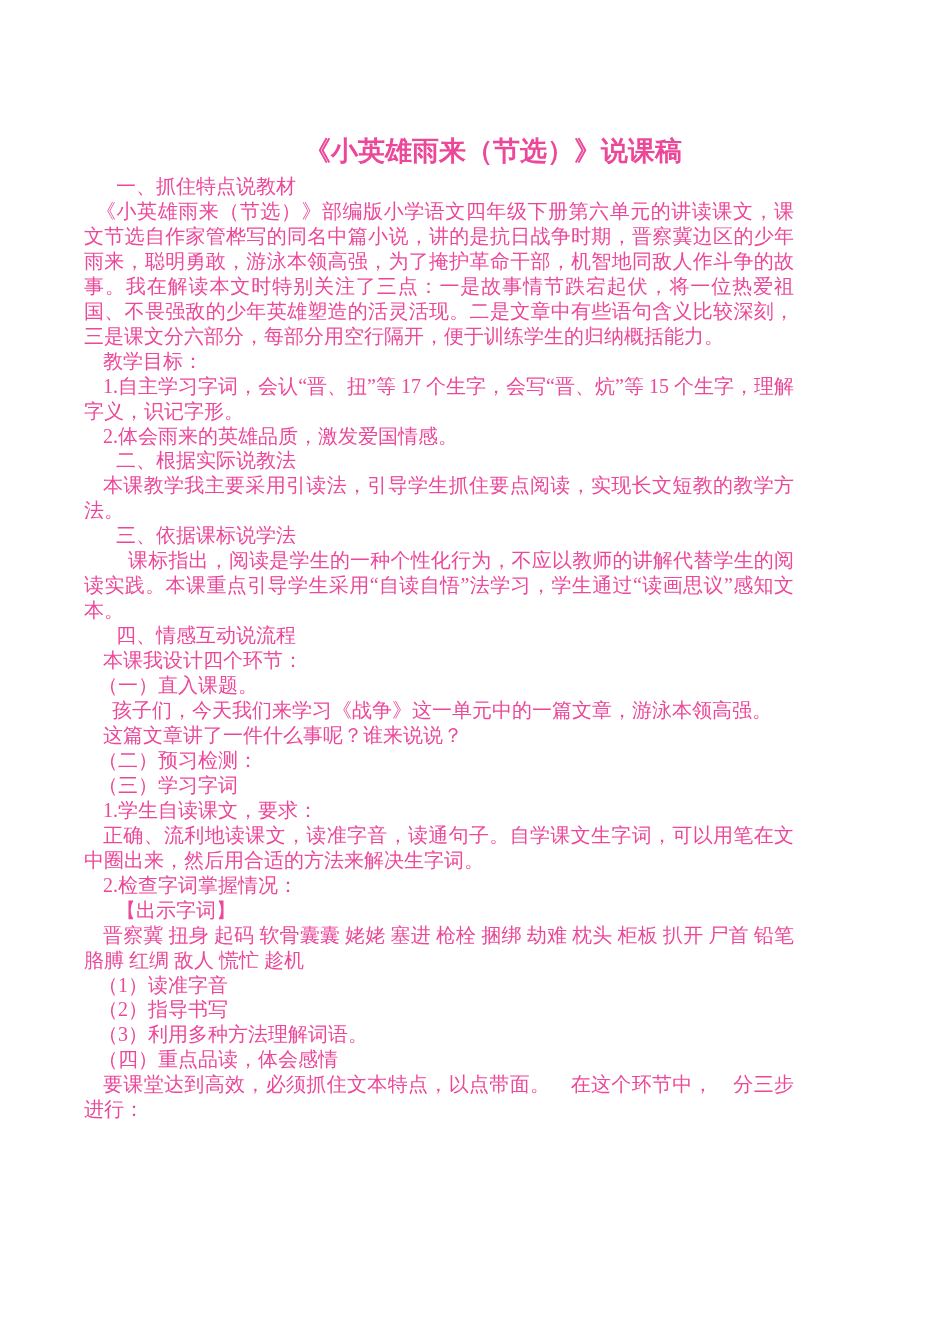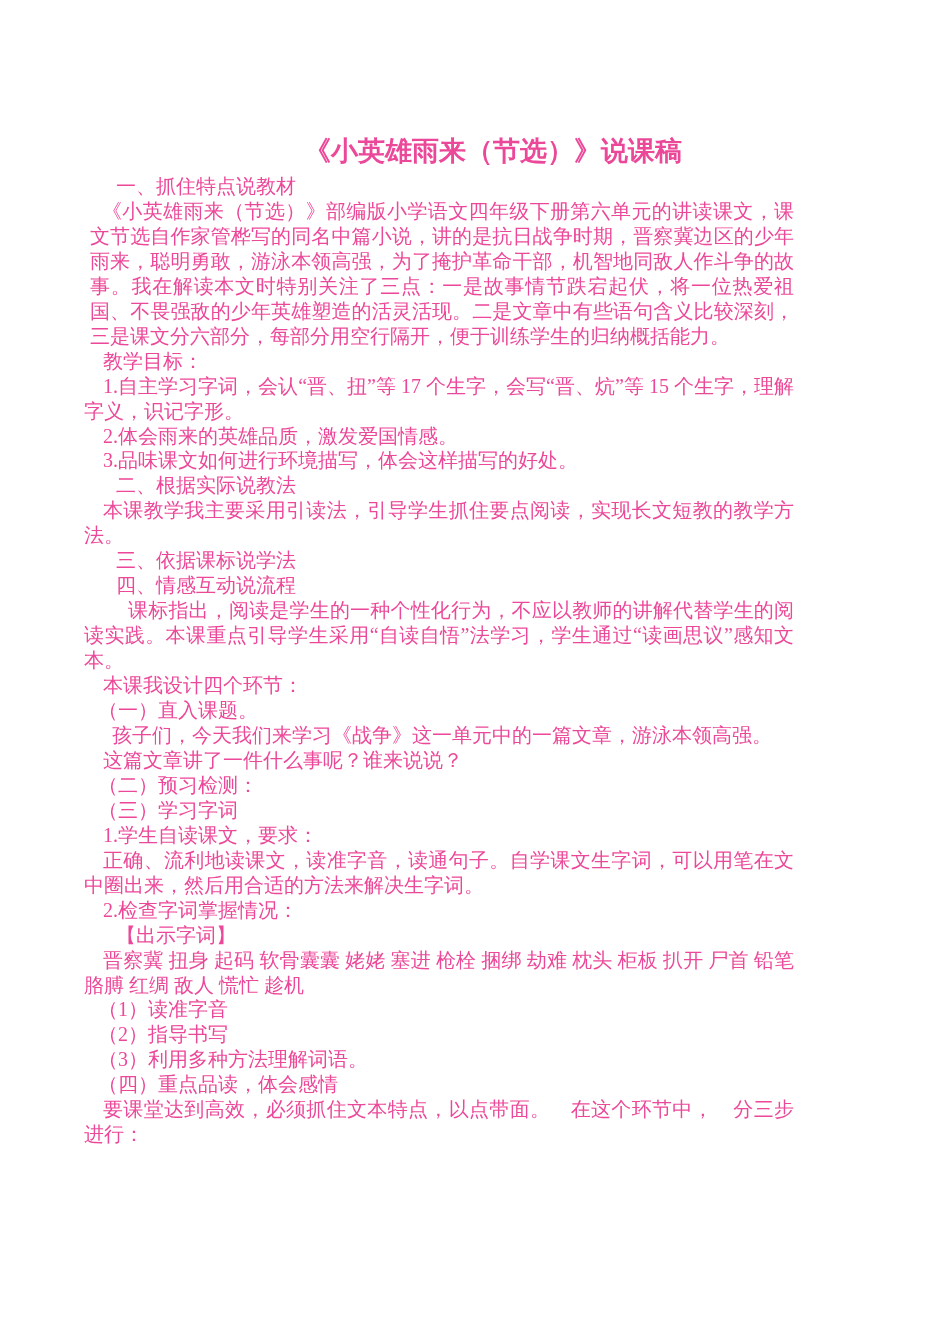--- a/index.html
+++ b/index.html
@@ -35,44 +35,43 @@
     word-break: normal;
     overflow-wrap: break-word;
   }
 
   
   .s-heading { text-indent: 1.6em; }   
   .s-body    { text-indent: 0.95em; }  
   .s-paren   { text-indent: 0.7em; }   
   .s-quote   { text-indent: 2.2em; }   
   .s-kids    { text-indent: 1.4em; }   
-  .s-book    { text-indent: 0.6em; margin-left: 6px; }   
+  .s-book    { text-indent: 0.6em; }   
   .s-label   {
     text-indent: 1.6em;
     font-weight: normal;
     font-family: "Liberation Sans", "DejaVu Sans", sans-serif;
   }
 </style>
 </head>
 <body>
 
 <div class="page" style="background: rgb(255, 255, 255); color: #ec4899;">
   <h1 class="doc-title">《小英雄雨来（节选）》说课稿</h1>
   <div class="doc-body">
       <p class="para s-heading">一、抓住特点说教材</p>
       <p class="para s-book">《小英雄雨来（节选）》部编版小学语文四年级下册第六单元的讲读课文，课文节选自作家管桦写的同名中篇小说，讲的是抗日战争时期，晋察冀边区的少年雨来，聪明勇敢，游泳本领高强，为了掩护革命干部，机智地同敌人作斗争的故事。我在解读本文时特别关注了三点：一是故事情节跌宕起伏，将一位热爱祖国、不畏强敌的少年英雄塑造的活灵活现。二是文章中有些语句含义比较深刻，三是课文分六部分，每部分用空行隔开，便于训练学生的归纳概括能力。</p>
       <p class="para s-body">教学目标：</p>
       <p class="para s-body">1.自主学习字词，会认“晋、扭”等 17 个生字，会写“晋、炕”等 15 个生字，理解字义，识记字形。</p>
       <p class="para s-body">2.体会雨来的英雄品质，激发爱国情感。</p>
-      <p class="para s-body">3.品味课文如何进行环境描写，体会这样描写的好处。</p>
       <p class="para s-heading">二、根据实际说教法</p>
       <p class="para s-body">本课教学我主要采用引读法，引导学生抓住要点阅读，实现长文短教的教学方法。</p>
       <p class="para s-heading">三、依据课标说学法</p>
+      <p class="para s-quote">课标指出，阅读是学生的一种个性化行为，不应以教师的讲解代替学生的阅读实践。本课重点引导学生采用“自读自悟”法学习，学生通过“读画思议”感知文本。</p>
       <p class="para s-heading">四、情感互动说流程</p>
-      <p class="para s-quote">课标指出，阅读是学生的一种个性化行为，不应以教师的讲解代替学生的阅读实践。本课重点引导学生采用“自读自悟”法学习，学生通过“读画思议”感知文本。</p>
       <p class="para s-body">本课我设计四个环节：</p>
       <p class="para s-paren">（一）直入课题。</p>
       <p class="para s-kids">孩子们，今天我们来学习《战争》这一单元中的一篇文章，游泳本领高强。</p>
       <p class="para s-body">这篇文章讲了一件什么事呢？谁来说说？</p>
       <p class="para s-paren">（二）预习检测：</p>
       <p class="para s-paren">（三）学习字词</p>
       <p class="para s-body">1.学生自读课文，要求：</p>
       <p class="para s-body">正确、流利地读课文，读准字音，读通句子。自学课文生字词，可以用笔在文中圈出来，然后用合适的方法来解决生字词。</p>
       <p class="para s-body">2.检查字词掌握情况：</p>
       <p class="para s-label">【出示字词】</p>

